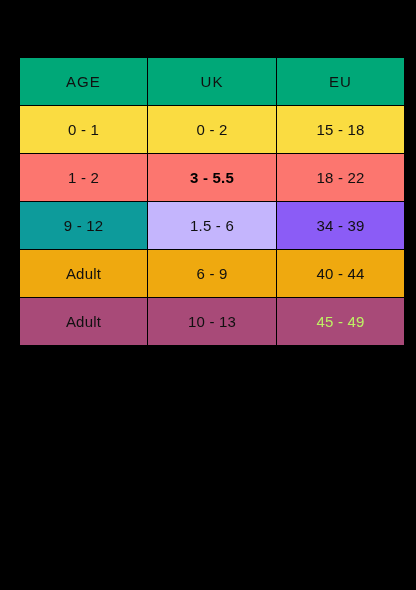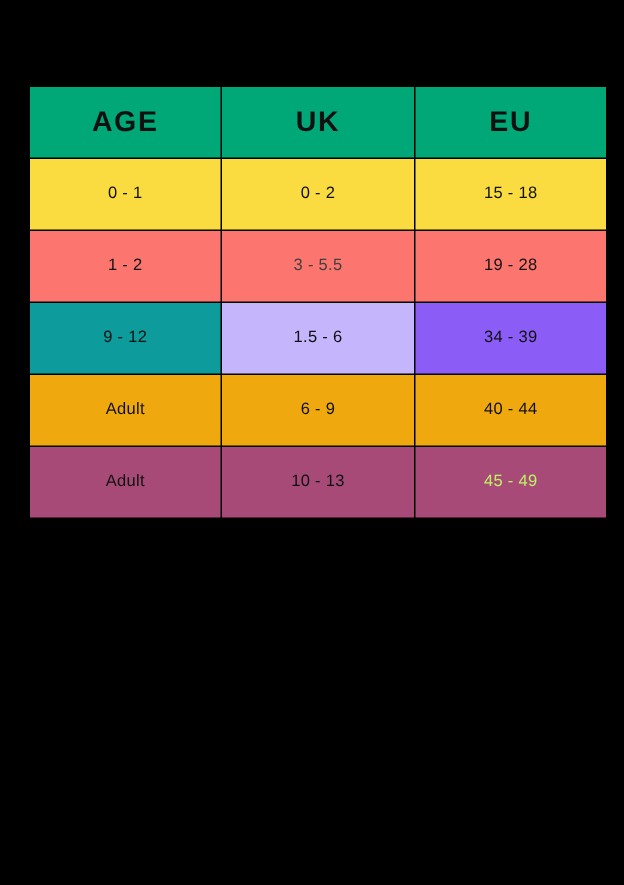--- a/index.html
+++ b/index.html
@@ -31,26 +31,26 @@
   #size-table td {
     height: 47px;
     padding: 0;
     text-align: center;
     vertical-align: middle;
     color: #101010;
     line-height: 1;
     letter-spacing: 0.2px;
   }
   #size-table th {
-    font-size: 19px;
-    font-weight: 700;
+    font-size: 15px;
+    font-weight: 400;
     letter-spacing: 1.1px;
   }
   #size-table td {
-    font-size: 11px;
+    font-size: 15px;
     font-weight: 400;
   }
 </style>
 </head>
 <body style="background: rgb(0, 0, 0);">
 
 <table id="size-table" style="background: rgb(0, 0, 0);">
   <colgroup>
     <col class="c-age">
     <col class="c-uk">
@@ -64,22 +64,22 @@
     </tr>
   </thead>
   <tbody>
     <tr>
       <td style="background: rgb(250, 220, 65); color: rgb(16, 16, 16);">0 - 1</td>
       <td style="background: rgb(250, 220, 65); color: rgb(16, 16, 16);">0 - 2</td>
       <td style="background: rgb(250, 220, 65); color: rgb(16, 16, 16);">15 - 18</td>
     </tr>
     <tr>
       <td style="background: rgb(252, 118, 111); color: rgb(16, 16, 16);">1 - 2</td>
-      <td style="background: rgb(252, 118, 111); color: #404040;">3 - 5.5</td>
-      <td style="background: rgb(252, 118, 111); color: rgb(16, 16, 16);">19 - 28</td>
+      <td style="background: rgb(252, 118, 111); color: #000000; font-weight: bold;">3 - 5.5</td>
+      <td style="background: rgb(252, 118, 111); color: rgb(16, 16, 16);">18 - 22</td>
     </tr>
     <tr>
       <td style="background: rgb(13, 155, 155); color: rgb(16, 16, 16); margin-left: 32px;">9 - 12</td>
       <td style="background: #c4b5fd; color: rgb(16, 16, 16);">1.5 - 6</td>
       <td style="background: #8b5cf6; color: rgb(16, 16, 16);">34 - 39</td>
     </tr>
     <tr>
       <td style="background: rgb(239, 169, 15); color: rgb(16, 16, 16);">Adult</td>
       <td style="background: rgb(239, 169, 15); color: rgb(16, 16, 16);">6 - 9</td>
       <td style="background: rgb(239, 169, 15); color: rgb(16, 16, 16);">40 - 44</td>

